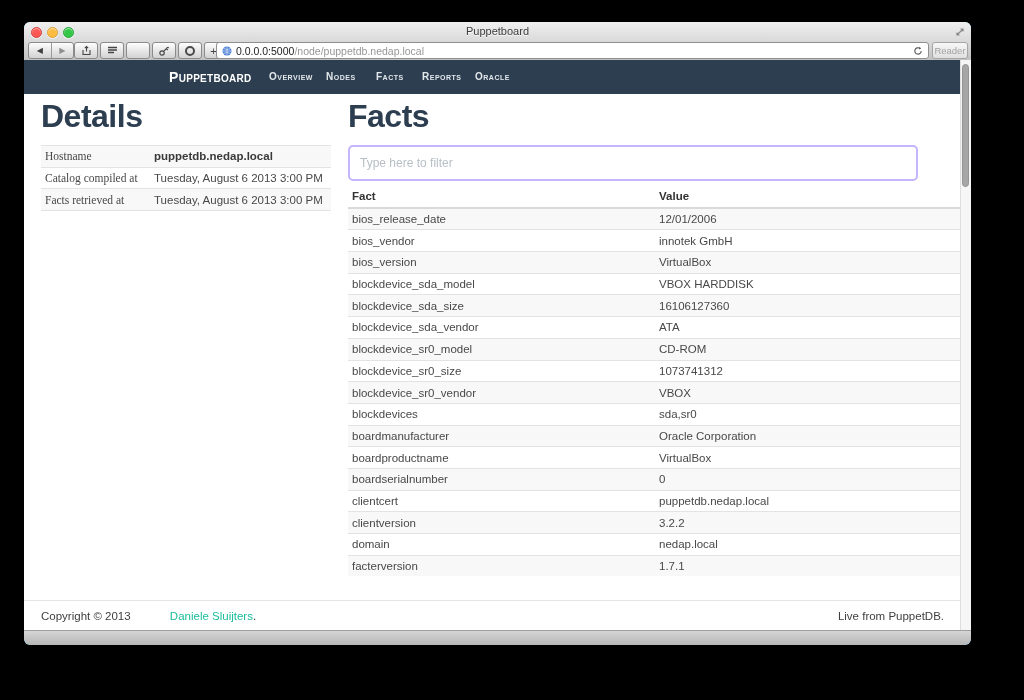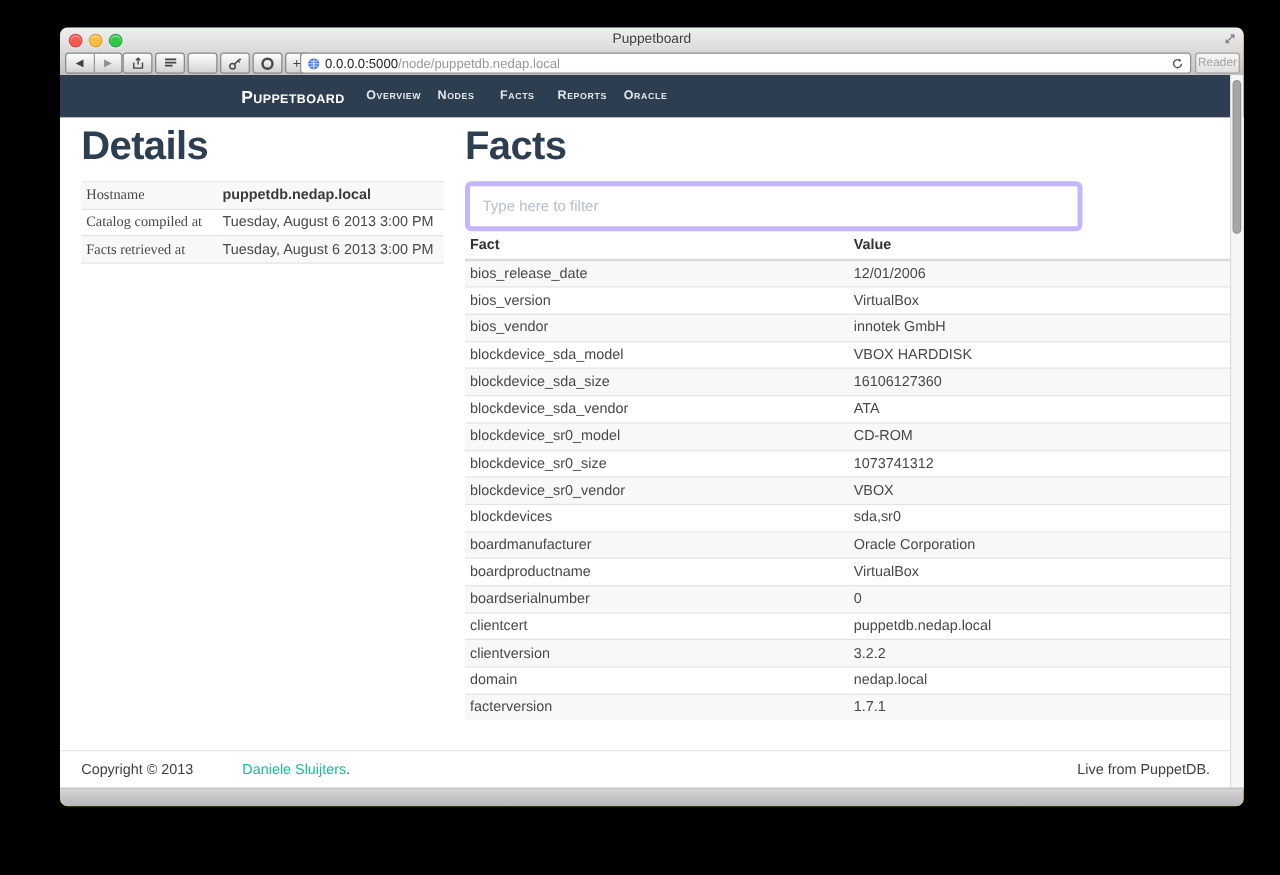--- a/index.html
+++ b/index.html
@@ -1,18 +1,18 @@
 <!DOCTYPE html>
 <html><head>
 <meta charset="utf-8">
 <style>
   html,body{margin:0;padding:0;background:#000;width:1024px;height:700px;overflow:hidden;
     font-family:"Liberation Sans","DejaVu Sans",sans-serif;}
-  .window{position:absolute;left:48px;top:22px;width:947px;height:623px;border-radius:6px;
-    background:#eab308;box-shadow:0 14px 28px rgba(0,0,0,.85);overflow:hidden;}
+  .window{position:absolute;left:24px;top:22px;width:947px;height:623px;border-radius:6px;
+    background:#7dd3fc;box-shadow:0 14px 28px rgba(0,0,0,.85);overflow:hidden;}
   
   .chrome{position:absolute;left:0;top:0;right:0;height:38px;
     background:linear-gradient(#f0f0f0 0%,#dcdcdc 45%,#c2c2c2 100%);
     border-bottom:1px solid #8a8a8a;}
   .traffic{position:absolute;left:7px;top:5px;display:flex;gap:5px;}
   .light{width:11px;height:11px;border-radius:50%;box-sizing:border-box;
     box-shadow:inset 0 1px 1px rgba(255,255,255,.6),0 1px 0 rgba(255,255,255,.5);}
   .light.red{background:#fc5753;border:1px solid #d4413d;}
   .light.yellow{background:#fdbc40;border:1px solid #d89f34;}
   .light.green{background:#33c748;border:1px solid #2aa73c;}
@@ -48,22 +48,22 @@
   .details-head{position:absolute;left:17px;top:4px;}
   .facts-head{position:absolute;left:324px;top:4px;}
   table{border-collapse:collapse;font-size:11.5px;color:#484848;table-layout:fixed;}
   td,th{padding:0 0 0 4px;height:20.7px;text-align:left;font-weight:400;overflow:hidden;white-space:nowrap;}
   tr{border-top:1px solid #e3e3e3;}
   tbody tr:nth-child(odd){background:#f8f8f8;}
   .details-table{position:absolute;left:17px;top:51px;width:290px;}
   .details-table tr:last-child{border-bottom:1px solid #e3e3e3;}
   .details-table td:first-child{width:105px;font-family:Liberation Serif, serif;}
   .details-table tr:first-child td:last-child{font-weight:700;color:#3a3a3a;}
-  .filter-input{position:absolute;left:324px;top:51px;width:494px;height:27px;box-sizing:border-box;
-    border:4px solid #c4b5fd;border-radius:5px;padding:16px 10px;font-size:12px;color:#555;outline:none;
+  .filter-input{position:absolute;left:324px;top:51px;width:570px;height:27px;box-sizing:border-box;
+    border:2px solid #c4b5fd;border-radius:5px;padding:16px 10px;font-size:12px;color:#555;outline:none;
     font-family:"Liberation Sans","DejaVu Sans",sans-serif;}
   .filter-input::placeholder{color:#b6bfc4;}
   .facts-table{position:absolute;left:324px;top:92px;width:606px;}
   .facts-table thead tr{border-top:none;border-bottom:2px solid #dadada;}
   .facts-table th{font-weight:700;color:#333;width:303px;}
   
   .footer{position:absolute;left:0;top:506px;right:11px;height:31px;background:#fff;
     border-top:1px solid #e6e6e6;font-size:11.5px;color:#3f3f3f;line-height:31px;}
   .footer .left{margin-left:17px;}
   .footer .right{float:right;margin-right:16px;}
@@ -201,26 +201,26 @@
           <th>Fact</th>
           <th>Value</th>
         </tr>
       </thead>
       <tbody id="facts-body">
           <tr>
             <td>bios_release_date</td>
             <td>12/01/2006</td>
           </tr>
           <tr>
+            <td>bios_vendor</td>
+            <td>innotek GmbH</td>
+          </tr>
+          <tr>
             <td>bios_version</td>
             <td>VirtualBox</td>
-          </tr>
-          <tr>
-            <td>bios_vendor</td>
-            <td>innotek GmbH</td>
           </tr>
           <tr>
             <td>blockdevice_sda_model</td>
             <td>VBOX HARDDISK</td>
           </tr>
           <tr>
             <td>blockdevice_sda_size</td>
             <td>16106127360</td>
           </tr>
           <tr>

